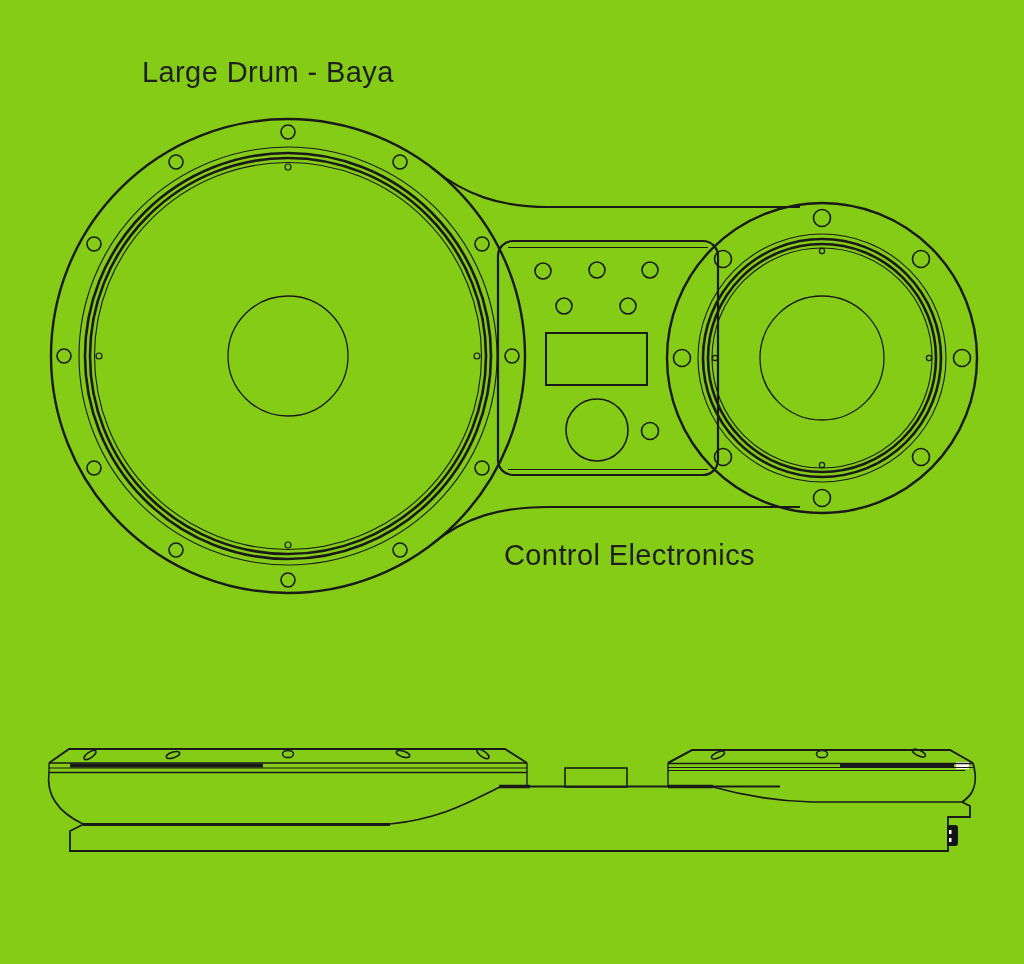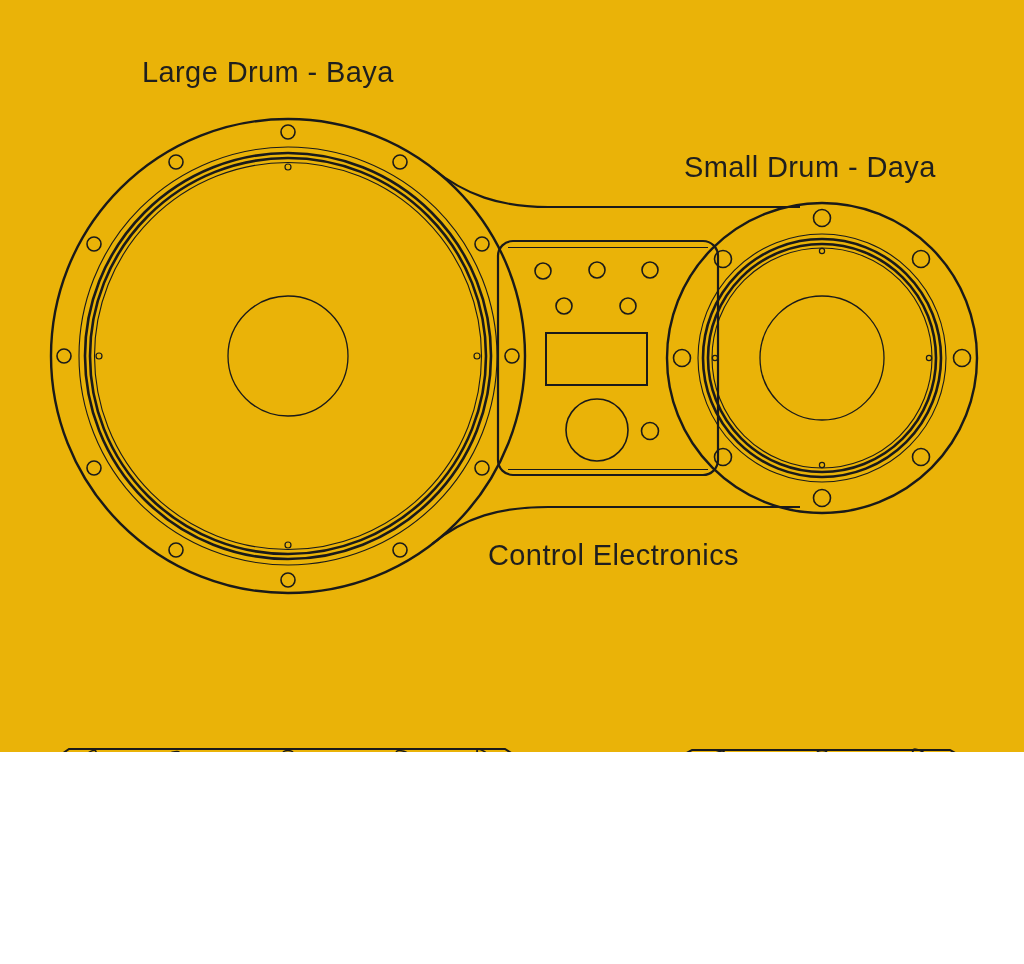--- a/index.html
+++ b/index.html
@@ -1,35 +1,35 @@
 <!DOCTYPE html>
 <html><head>
 <meta charset="utf-8">
 <style>
   html,body{margin:0;padding:0;background:#ffffff;}
   .canvas{
     position:relative;
-    width:1024px;height:752px;
-    background:#eab308;
+    width:1024px;height:964px;
+    background:#84cc16;
     font-family:"Liberation Sans", sans-serif;
     overflow:hidden;
   }
   .canvas svg{position:absolute;left:0;top:0;}
   .label{
     position:absolute;
     color:#1f1f1f;
     font-size:29px;
     font-weight:400;
     letter-spacing:0.4px;
     white-space:nowrap;
     line-height:1;
   }
   .label-large-drum{left:142px;top:58px;}
   .label-small-drum{left:684px;top:153px;}
-  .label-control{left:488px;top:541px;text-align:center;}
+  .label-control{left:504px;top:541px;text-align:center;}
   .label-drum-body{left:521px;top:869px;}
   .st{stroke:#1a1a1a;fill:none;}
 </style>
 </head>
 <body>
 
 <div class="canvas">
 
   <svg width="1024" height="964" viewBox="0 0 1024 964">
 
@@ -167,15 +167,14 @@
 
       <g>
         <rect x="947" y="825" width="11" height="21" rx="3" fill="#141414" stroke="none"></rect>
         <rect x="949" y="830" width="2.5" height="4" fill="#ffffff" stroke="none"></rect>
         <rect x="949" y="838" width="2.5" height="4" fill="#ffffff" stroke="none"></rect>
       </g>
     </g>
   </svg>
 
   <div class="label label-large-drum">Large Drum - Baya</div>
-  <div class="label label-small-drum">Small Drum - Daya</div>
   <div class="label label-control">Control Electronics</div>
 </div>
 
 </body></html>

